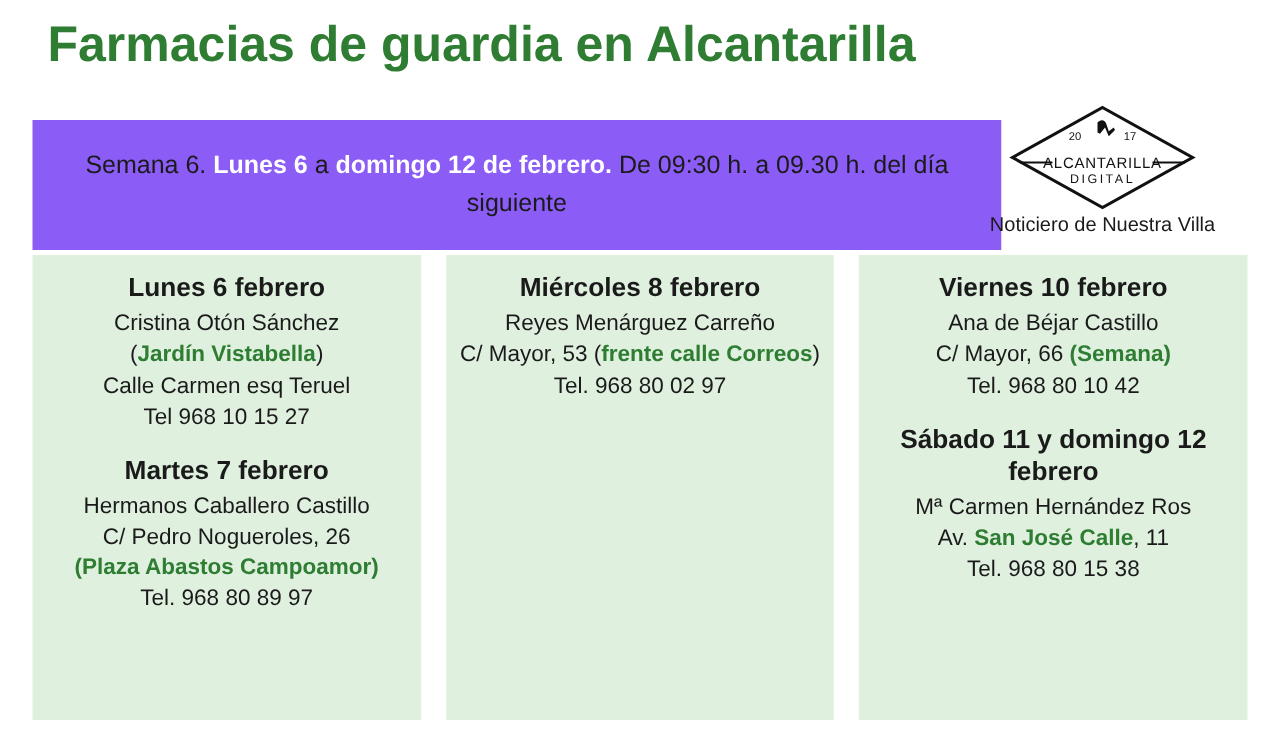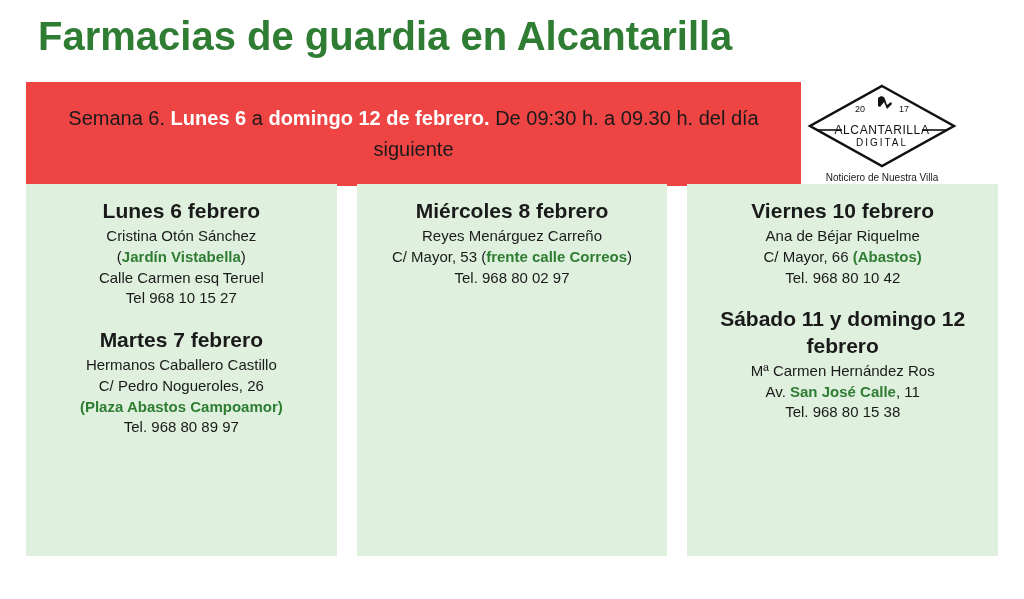--- a/index.html
+++ b/index.html
@@ -25,24 +25,24 @@
     top: 14px;
     font-size: 40px;
     font-weight: bold;
     color: #2e7d32;
     letter-spacing: 0px;
     white-space: nowrap;
   }
   .banner {
     position: absolute;
     left: 26px;
-    top: 82px;
+    top: 96px;
     width: 775px;
     height: 104px;
-    background: #ef4444;
+    background: #8b5cf6;
     box-sizing: border-box;
     display: flex;
     align-items: center;
     justify-content: center;
     text-align: center;
     padding: 22px 14px;
   }
   .banner-text {
     font-size: 20px;
     color: #1a1a1a;
@@ -64,29 +64,29 @@
   }
   .logo-diamond {
     position: relative;
     width: 152px;
     height: 88px;
   }
   .logo-diamond svg {
     display: block;
   }
   .logo-caption {
-    font-size: 10px;
+    font-size: 16px;
     color: #1a1a1a;
     margin-top: 2px;
     white-space: nowrap;
   }
   .columns {
     position: absolute;
     left: 26px;
-    top: 184px;
+    top: 204px;
     width: 972px;
     display: flex;
     gap: 20px;
   }
   .col {
     width: 314px;
     background: #dff0df;
     padding: 14px 10px 18px 10px;
     box-sizing: border-box;
     min-height: 372px;
@@ -100,21 +100,21 @@
   }
   .entry h3 {
     margin: 0 0 2px 0;
     font-size: 21px;
     font-weight: bold;
     color: #1a1a1a;
     line-height: 1.25;
   }
   .entry p {
     margin: 0;
-    font-size: 15px;
+    font-size: 18px;
     color: #1a1a1a;
     line-height: 1.38;
   }
   .entry p b {
     color: #2e7d32;
     font-weight: bold;
   }
 </style>
 </head>
 <body>
@@ -170,22 +170,22 @@
         <h3>Miércoles 8 febrero</h3>
         <p>Reyes Menárguez Carreño</p>
         <p><span>C/ Mayor, 53 (</span><b>frente calle Correos</b><span>)</span></p>
         <p>Tel. 968 80 02 97</p>
       </div>
     </div>
 
     <div class="col">
       <div class="entry">
         <h3>Viernes 10 febrero</h3>
-        <p>Ana de Béjar Riquelme</p>
-        <p><span>C/ Mayor, 66 </span><b>(Abastos)</b></p>
+        <p>Ana de Béjar Castillo</p>
+        <p><span>C/ Mayor, 66 </span><b>(Semana)</b></p>
         <p>Tel. 968 80 10 42</p>
       </div>
       <div class="entry">
         <h3>Sábado 11 y domingo 12 febrero</h3>
         <p>Mª Carmen Hernández Ros</p>
         <p><span>Av. </span><b>San José Calle</b><span>, 11</span></p>
         <p>Tel. 968 80 15 38</p>
       </div>
     </div>
 

